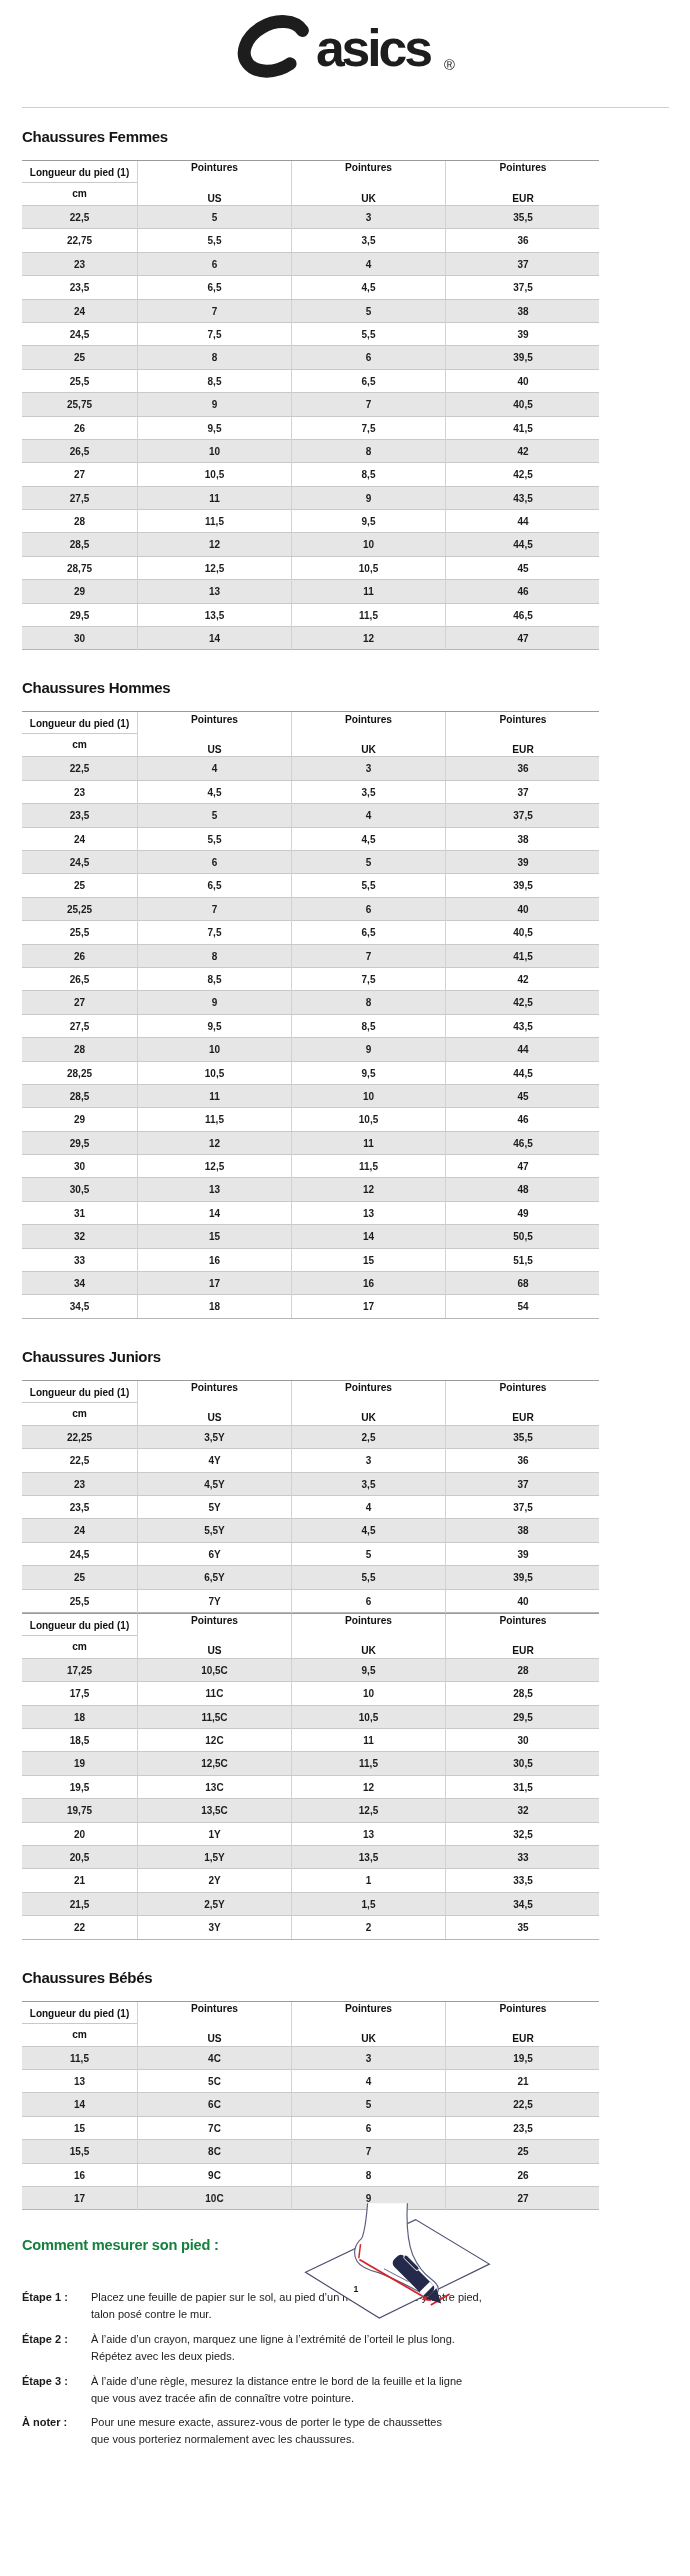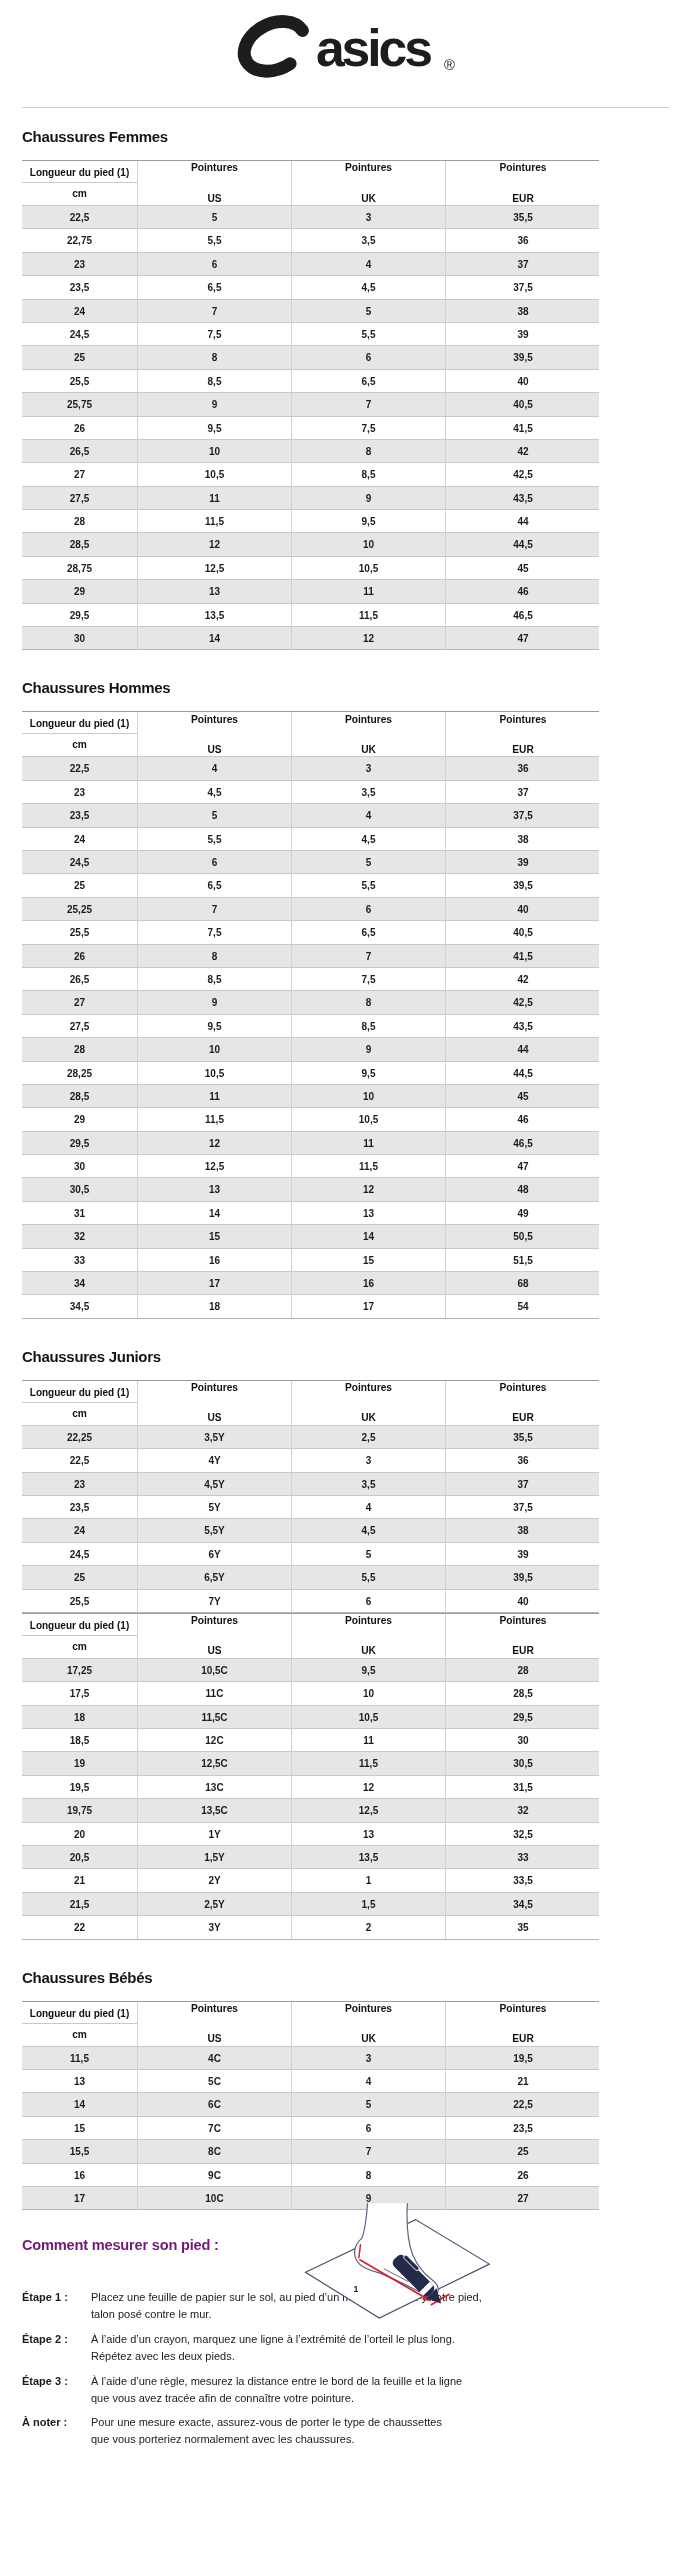--- a/index.html
+++ b/index.html
@@ -71,21 +71,21 @@
     color: #1c1c1c;
   }
 
   
   .measure { position: relative; margin-top: 27px; }
   .measure-title {
     font-size: 14.6px;
     font-weight: bold;
     letter-spacing: -0.2px;
     margin: 0 0 36px 0;
-    color: #701a75;
+    color: #15803d;
   }
   .measure-subtitle {
     font-size: 12.3px;
     font-weight: bold;
     margin: 0 0 10.5px 0;
     color: #151515;
   }
   .step { display: flex; font-size: 11px; line-height: 17px; margin-bottom: 7.6px; }
   .step-label { flex: none; width: 69px; font-weight: bold; }
   .step-text { white-space: pre-line; }

